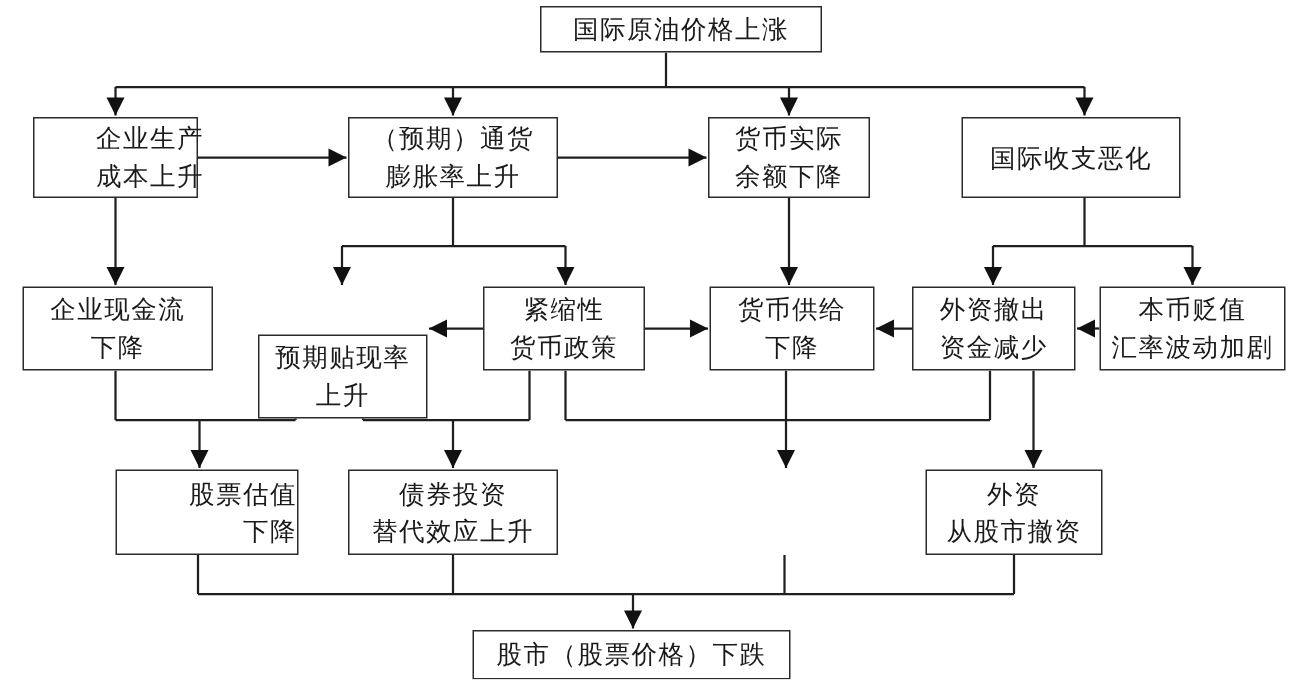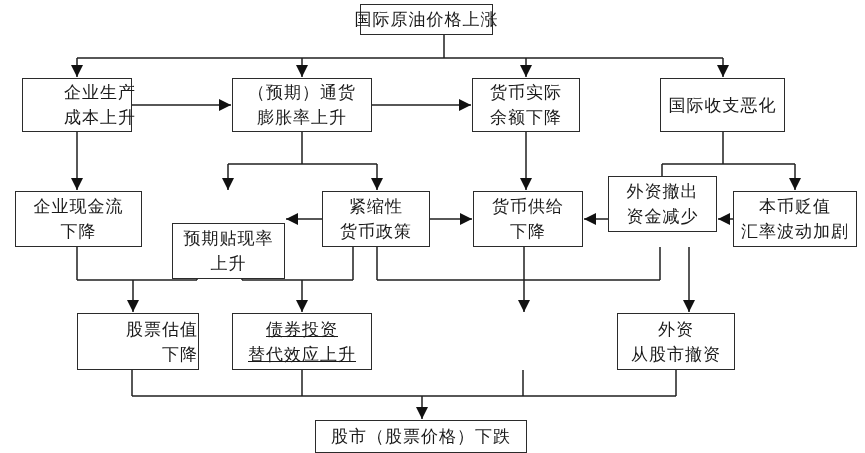--- a/index.html
+++ b/index.html
@@ -77,70 +77,70 @@
     <path d="M430,219 H472" marker-end="url(#arrow)"></path>
     <path d="M608,219 H584" marker-end="url(#arrow)"></path>
     <path d="M733,219 H718" marker-end="url(#arrow)"></path>
     <path d="M133,280 V312" marker-end="url(#arrow)"></path>
     <path d="M302,280 V312" marker-end="url(#arrow)"></path>
     <path d="M524,247 V312" marker-end="url(#arrow)"></path>
     <path d="M689,247 V312" marker-end="url(#arrow)"></path>
     <path d="M422,396 V419" marker-end="url(#arrow)"></path>
   </svg>
 
-  <div class="node" style="left:360px;top:4px;width:133px;height:31px;text-align:right;">
+  <div class="node" style="left:360px;top:4px;width:188px;height:31px;text-align:right;">
     <div>国际原油价格上涨</div>
   </div>
 
   <div class="node" style="left:22px;top:78px;width:110px;height:54px;padding-left:46px;">
     <div>企业生产</div>
     <div>成本上升</div>
   </div>
   <div class="node" style="left:232px;top:78px;width:140px;height:54px;">
     <div>（预期）通货</div>
     <div>膨胀率上升</div>
   </div>
   <div class="node" style="left:472px;top:78px;width:108px;height:54px;">
     <div>货币实际</div>
     <div>余额下降</div>
   </div>
-  <div class="node" style="left:660px;top:78px;width:125px;height:54px;">
+  <div class="node" style="left:641px;top:78px;width:146px;height:54px;">
     <div>国际收支恶化</div>
   </div>
 
   <div class="node" style="left:15px;top:191px;width:127px;height:56px;">
     <div>企业现金流</div>
     <div>下降</div>
   </div>
   <div class="node" style="left:172px;top:191px;width:113px;height:56px;margin-top:32px;">
     <div>预期贴现率</div>
     <div>上升</div>
   </div>
   <div class="node" style="left:322px;top:191px;width:108px;height:56px;">
     <div>紧缩性</div>
     <div>货币政策</div>
   </div>
   <div class="node" style="left:473px;top:191px;width:110px;height:56px;">
     <div>货币供给</div>
     <div>下降</div>
   </div>
-  <div class="node" style="left:608px;top:176px;width:109px;height:56px;">
+  <div class="node" style="left:608px;top:191px;width:109px;height:56px;">
     <div>外资撤出</div>
     <div>资金减少</div>
   </div>
   <div class="node" style="left:733px;top:191px;width:124px;height:56px;">
     <div>本币贬值</div>
     <div>汇率波动加剧</div>
   </div>
 
   <div class="node" style="left:77px;top:313px;width:122px;height:57px;align-items:flex-end;">
     <div>股票估值</div>
     <div>下降</div>
   </div>
-  <div class="node" style="left:232px;top:313px;width:140px;height:57px;text-decoration:underline;">
+  <div class="node" style="left:232px;top:313px;width:140px;height:57px;">
     <div>债券投资</div>
     <div>替代效应上升</div>
   </div>
   <div class="node" style="left:617px;top:313px;width:118px;height:57px;">
     <div>外资</div>
     <div>从股市撤资</div>
   </div>
 
   <div class="node" style="left:315px;top:420px;width:212px;height:33px;">
     <div>股市（股票价格）下跌</div>

